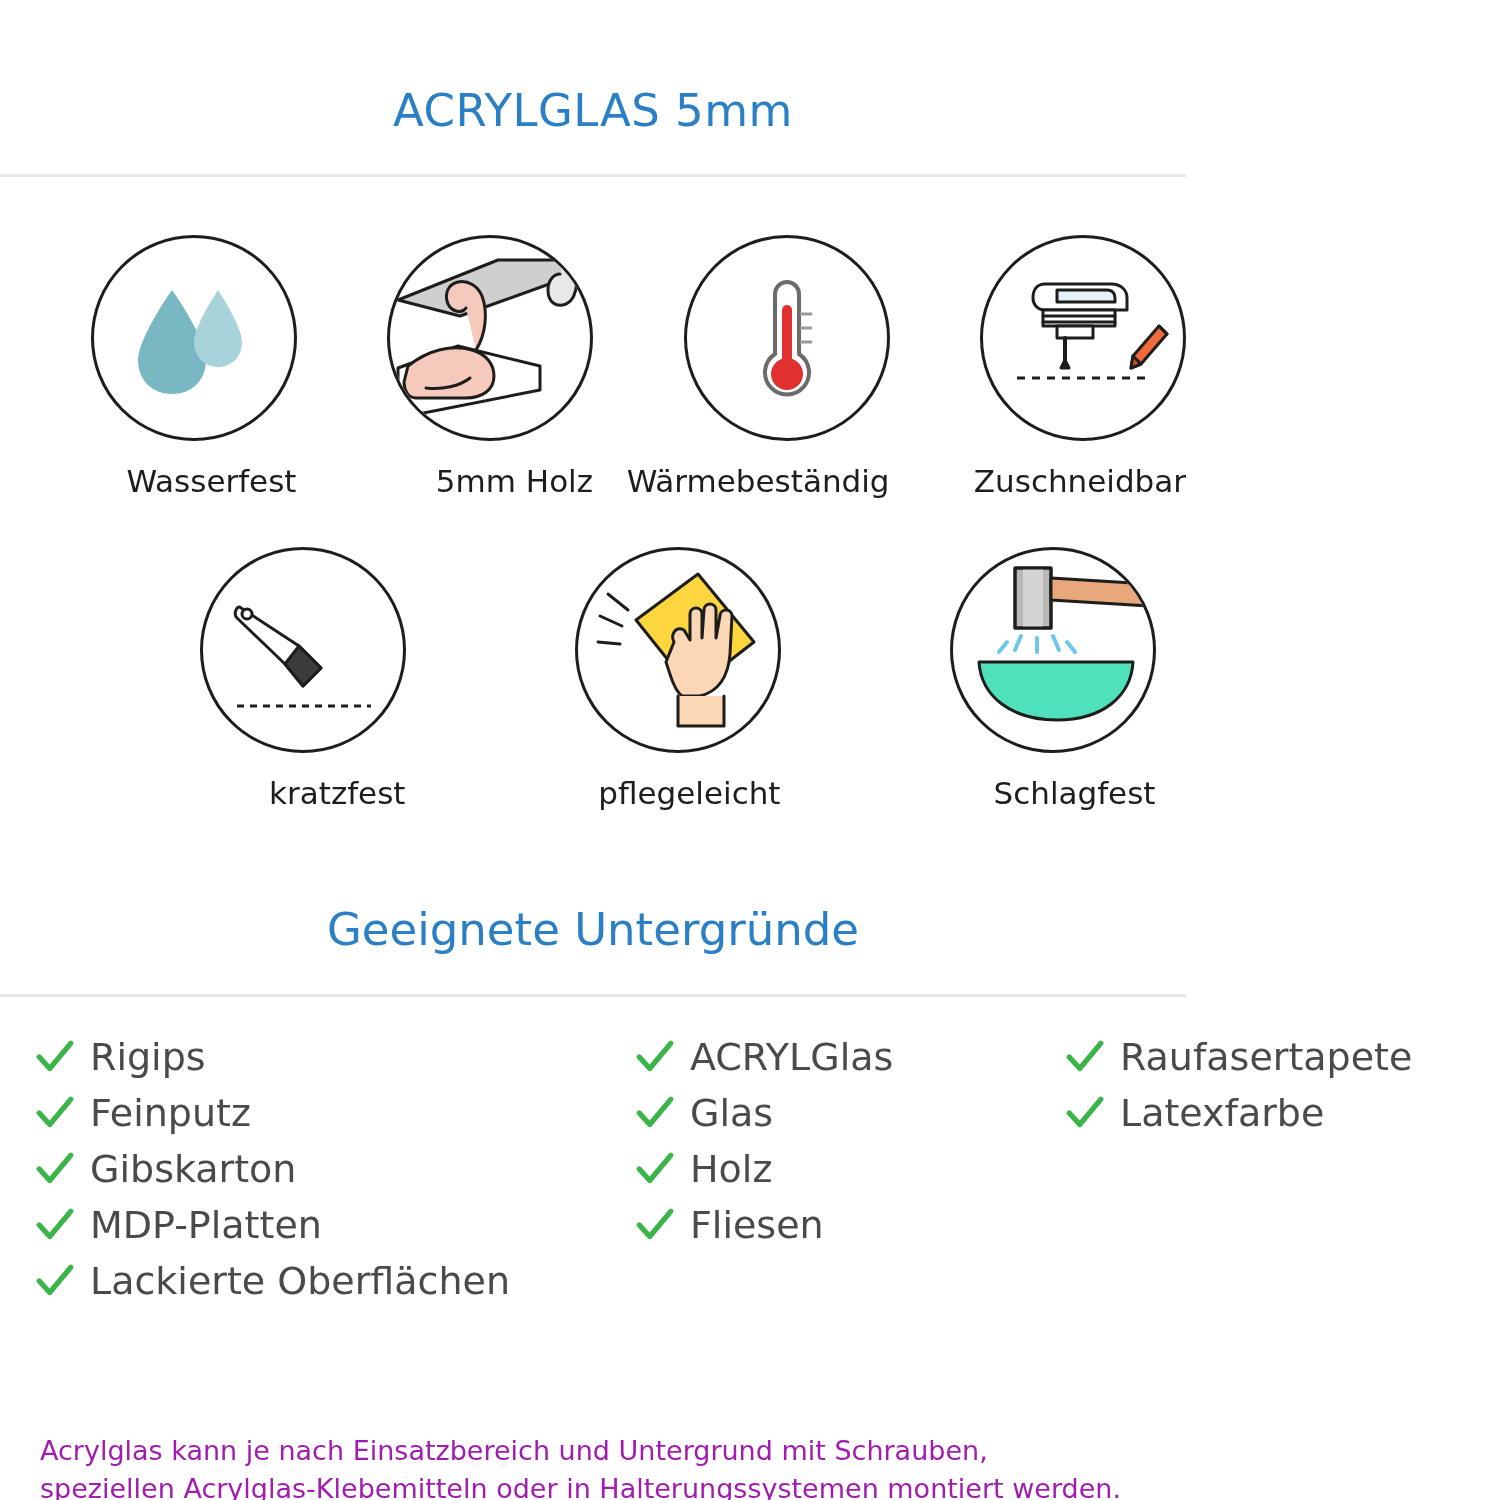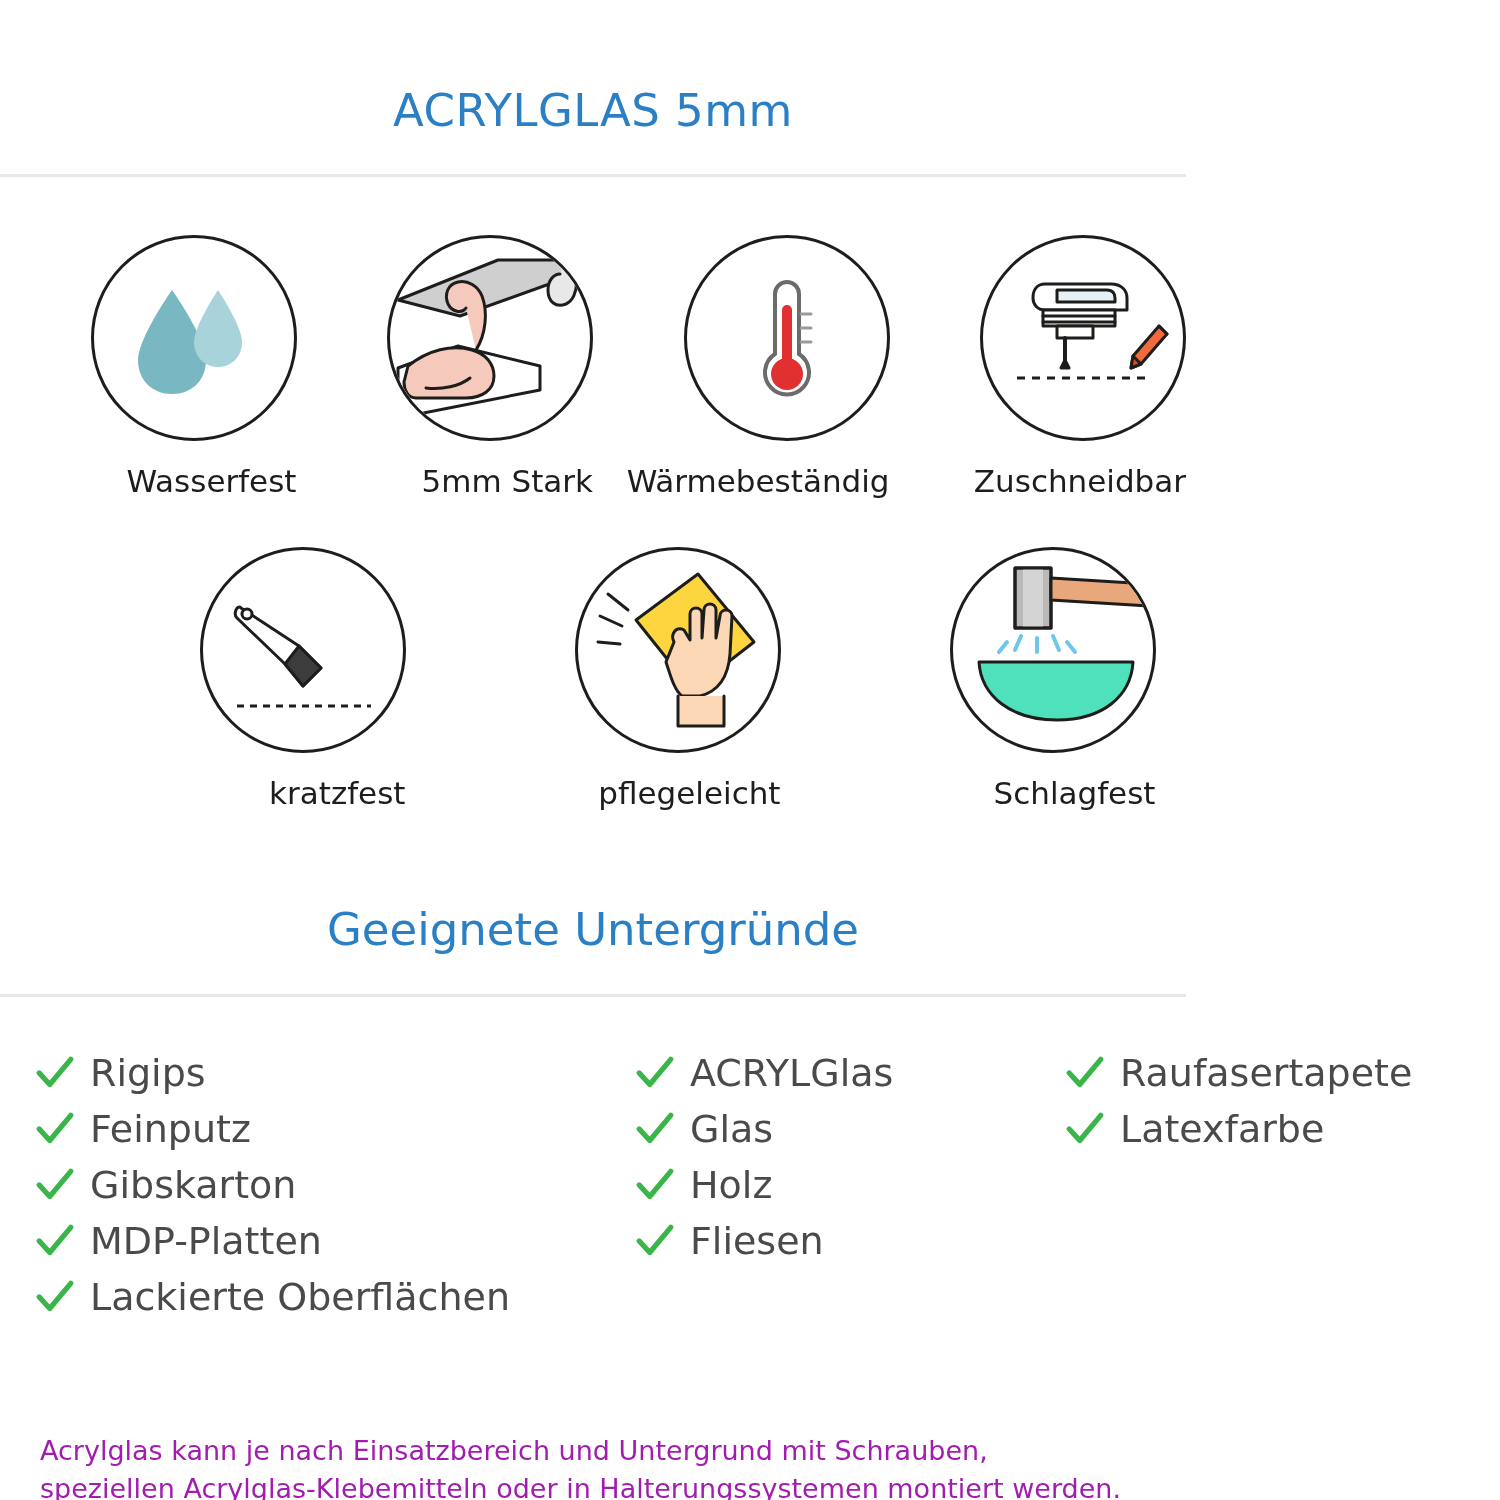--- a/index.html
+++ b/index.html
@@ -94,21 +94,21 @@
   .rule2 {
     margin-top: 38px;
     height: 3px;
     background: #e8e8e8;
     width: 100%;
   }
 
   
   .checklists {
     display: flex;
-    padding: 48px 34px 0 34px;
+    padding: 32px 34px 0 34px;
     box-sizing: border-box;
     text-align: right;
   }
   .check-col { flex: 0 0 auto; }
   .check-col.c1 { width: 600px; }
   .check-col.c2 { width: 430px; }
   .check-col.c3 { width: 430px; }
 
   .check-item {
     display: flex;
@@ -171,21 +171,21 @@
               <path d="M8 62 L108 22 L176 22 L176 40 L70 78 Z" fill="#cfcfcf"></path>
               <path d="M176 22 C190 30 190 60 176 66 C166 70 158 64 158 52 C158 42 164 36 170 36" fill="#e8e8e8"></path>
               <path d="M8 130 L68 108 L150 128 L150 152 L8 180 Z" fill="#ffffff"></path>
 
               <path d="M18 128 C38 112 62 106 82 112 C96 116 104 126 104 138 C104 152 92 160 76 160 L26 160 C18 160 14 152 14 144 Z" fill="#f6c9bd"></path>
               <path d="M86 112 C96 96 98 74 92 58 C88 48 78 42 68 44 C58 46 54 56 58 66 C62 74 72 76 76 70" fill="#f6c9bd"></path>
               <path d="M36 150 C52 152 70 148 80 140" fill="none"></path>
             </g>
           </svg>
         </div>
-        <div class="feature-label">5mm Stark</div>
+        <div class="feature-label">5mm Holz</div>
       </div>
 
       <div class="feature">
         <div class="circle">
           <svg viewBox="0 0 200 200" width="200" height="200">
             <g stroke="#6b6b6b" stroke-width="4" fill="#ffffff" stroke-linecap="round">
               <path d="M88 56 a12 12 0 0 1 24 0 L112 116 a22 22 0 1 1 -24 0 Z"></path>
             </g>
             <path d="M100 72 L100 124" stroke="#e03030" stroke-width="10" stroke-linecap="round" fill="none"></path>
             <circle cx="100" cy="136" r="16" fill="#e03030"></circle>

